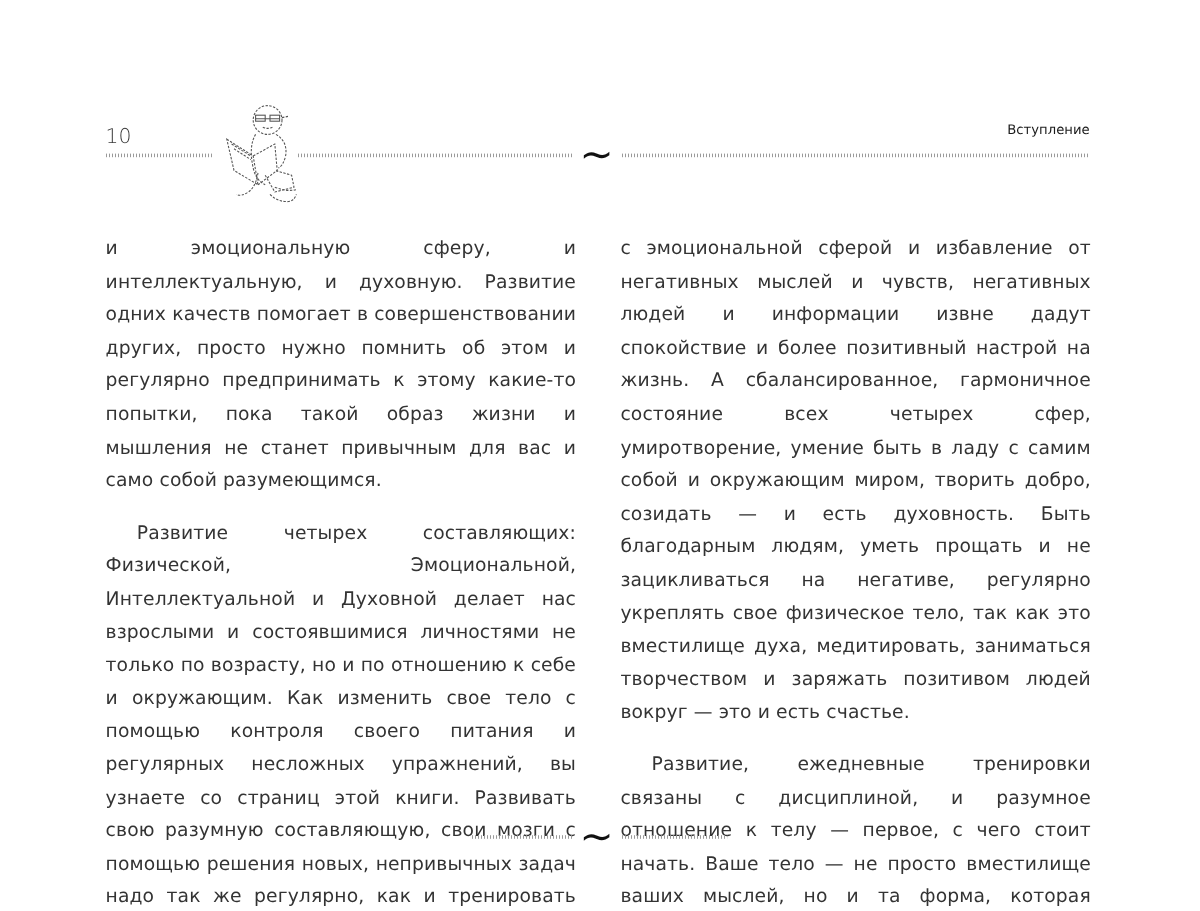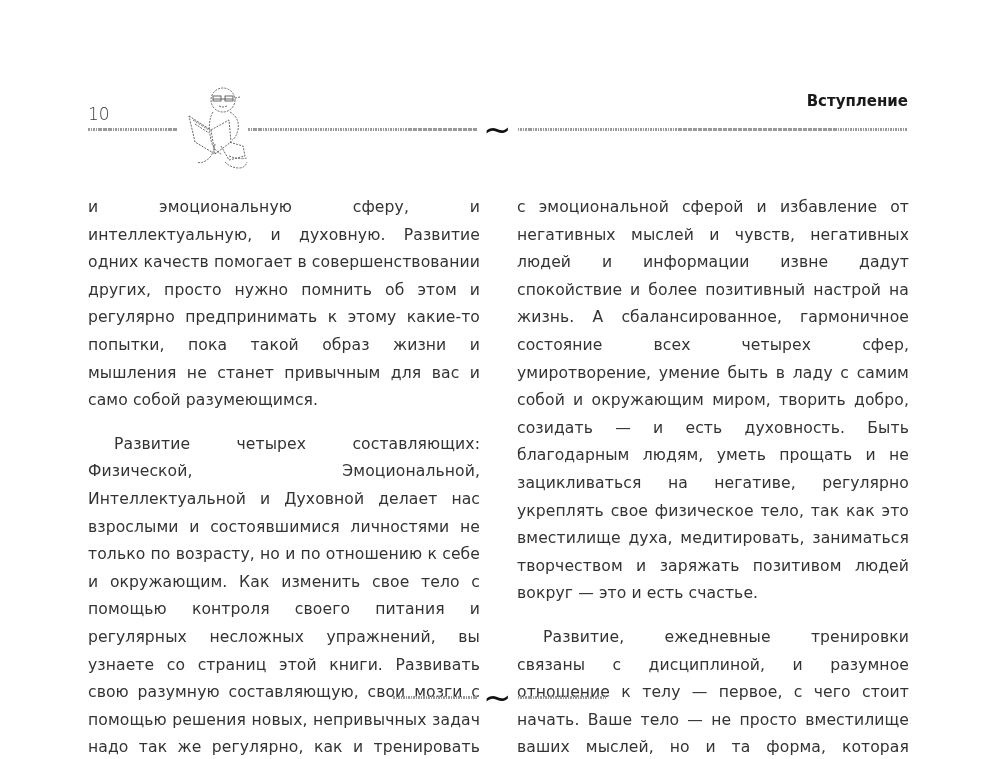--- a/index.html
+++ b/index.html
@@ -19,24 +19,23 @@
     position: absolute;
     left: 88px;
     top: 104px;
     font-size: 17px;
     color: #3a3a3a;
     font-weight: 300;
   }
   .chapter-title {
     position: absolute;
     right: 92px;
-    top: 92px;
-    font-size: 15px;
+    top: 102px;
+    font-size: 11px;
     color: #1a1a1a;
-    font-weight: bold;
   }
   .dots {
     position: absolute;
     height: 3px;
     background-image: repeating-linear-gradient(90deg, #9a9a9a 0 1.5px, transparent 1.5px 2.5px);
   }
   .tilde {
     position: absolute;
     font-size: 34px;
     line-height: 30px;

